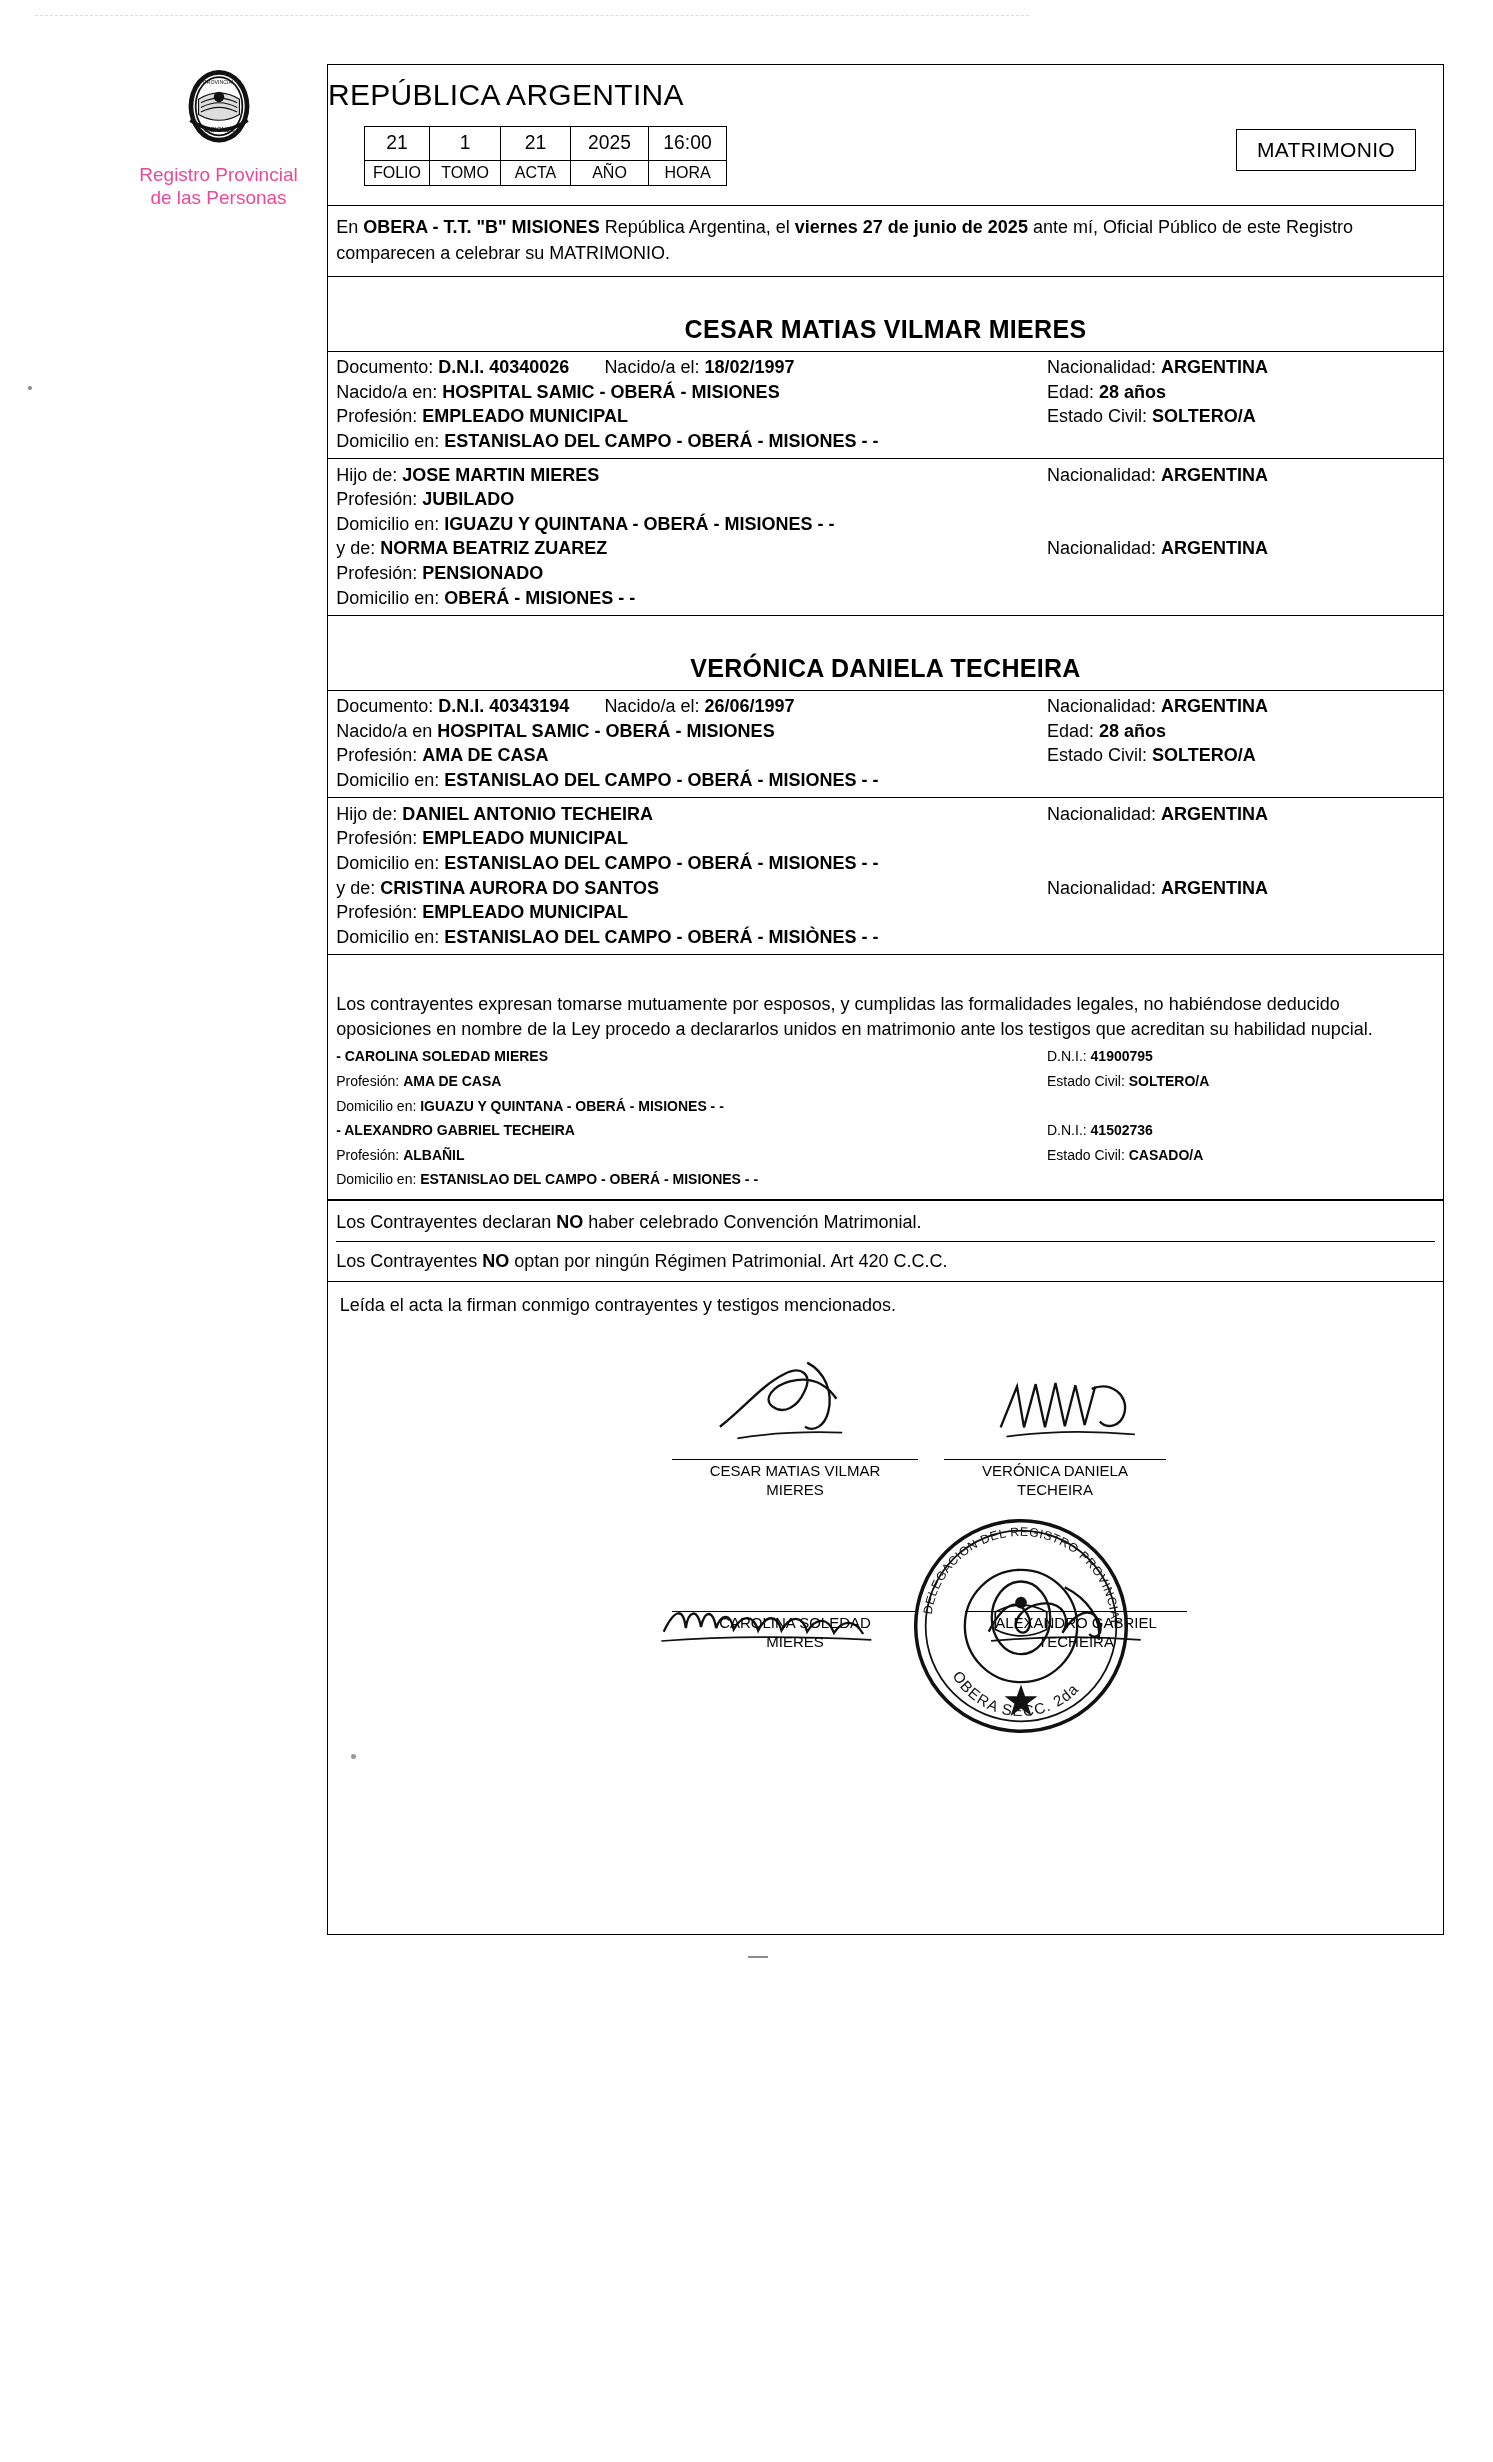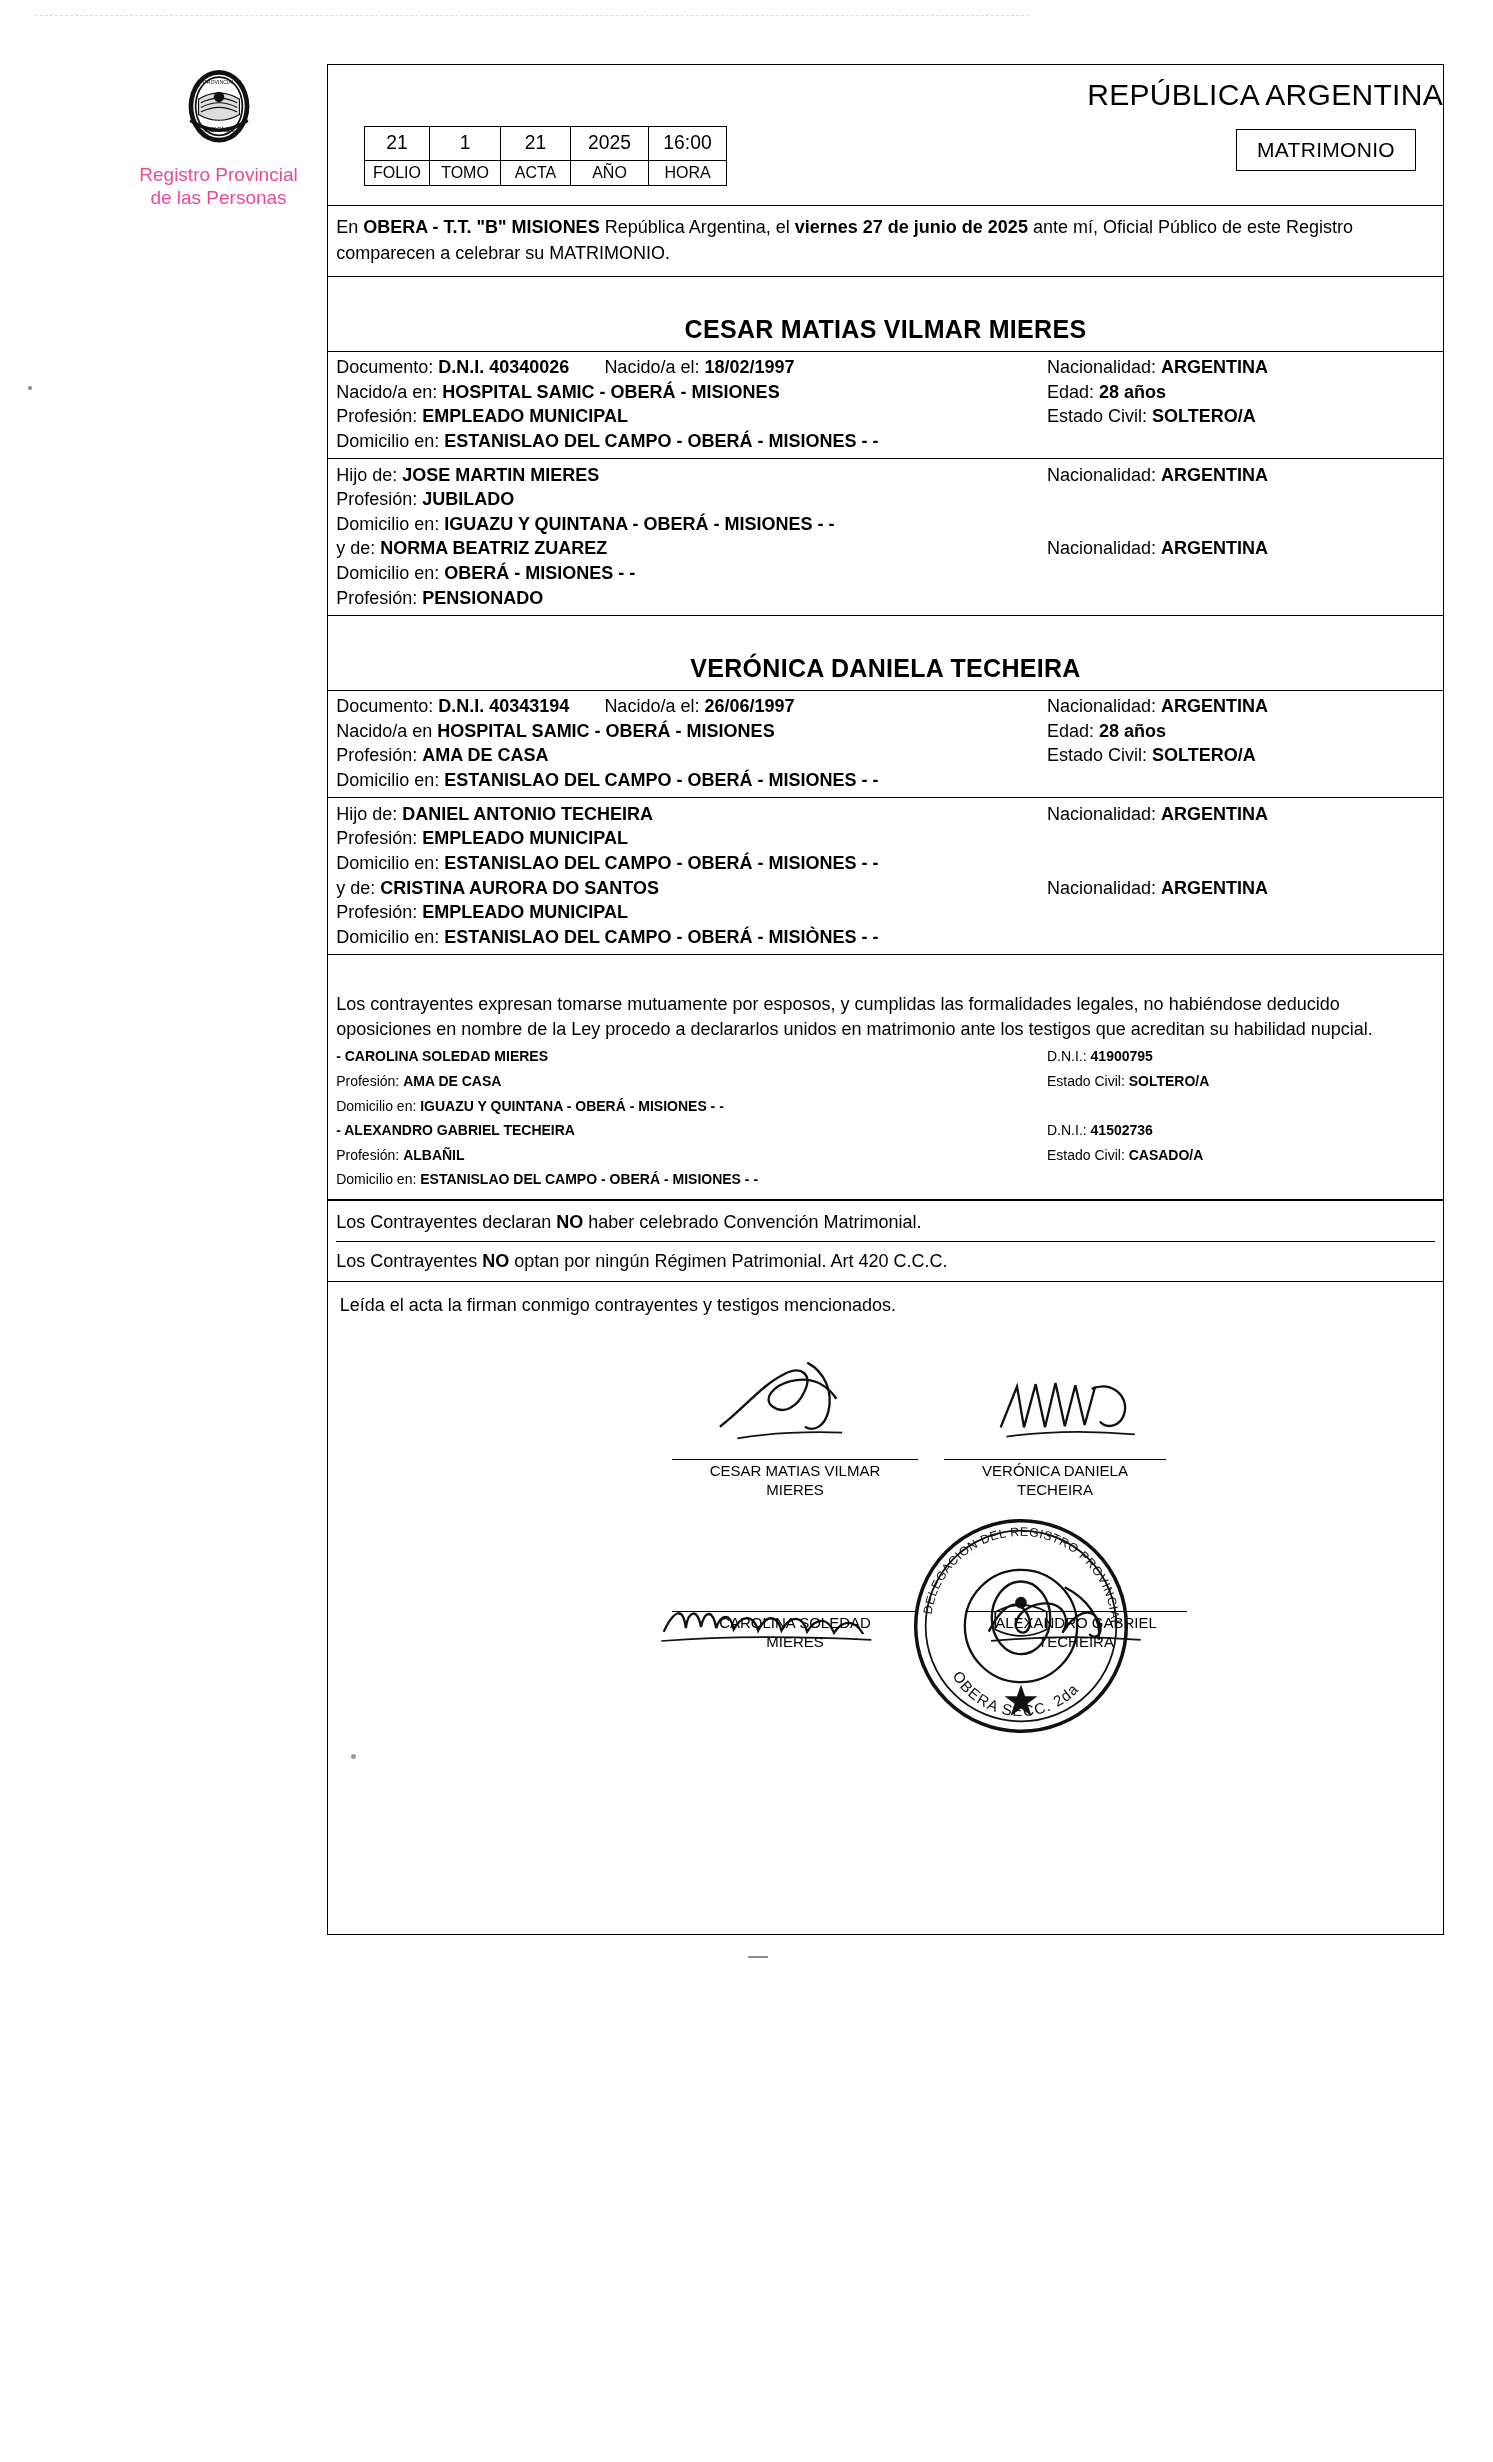--- a/index.html
+++ b/index.html
@@ -90,21 +90,21 @@
   .hdr {
     position: relative;
     height: 140px;
     border-bottom: 1.8px solid #000;
   }
   .hdr-title {
     position: absolute;
     top: 13px;
     left: 0;
     right: 0;
-    text-align: right;
+    text-align: left;
     font-size: 30px;
     letter-spacing: 0.3px;
   }
   
   .folio {
     position: absolute;
     left: 36px;
     top: 61px;
     border-collapse: collapse;
   }
@@ -339,26 +339,26 @@
         </div>
         <div class="row">
           <span>y de:</span>
           <b>NORMA BEATRIZ ZUAREZ</b>
           <span class="col-r">
             <span>Nacionalidad:</span>
             <b>ARGENTINA</b>
           </span>
         </div>
         <div class="row">
+          <span>Profesión:</span>
+          <b>PENSIONADO</b>
+        </div>
+        <div class="row">
           <span>Domicilio en:</span>
           <b>OBERÁ - MISIONES - -</b>
-        </div>
-        <div class="row">
-          <span>Profesión:</span>
-          <b>PENSIONADO</b>
         </div>
       </div>
     </div>
 
     <div class="section">
       <div class="name-band">VERÓNICA DANIELA  TECHEIRA</div>
       <div class="rows">
         <div class="row">
           <span>Documento:</span>
           <b>D.N.I. 40343194</b>

